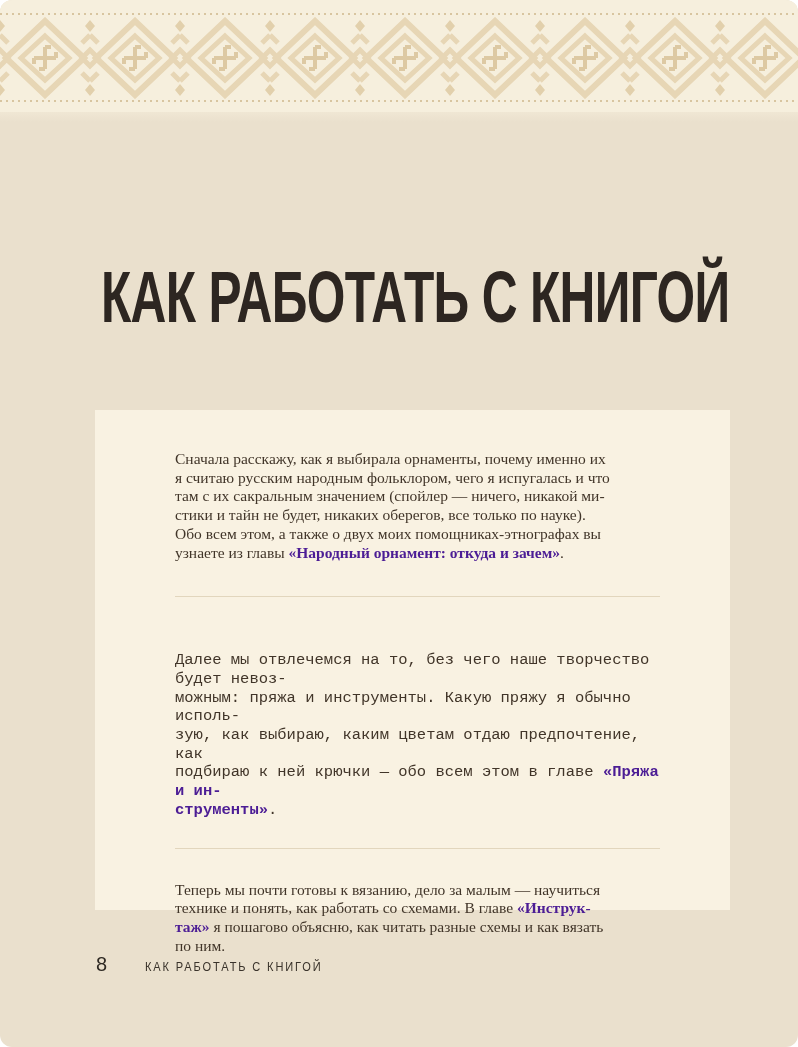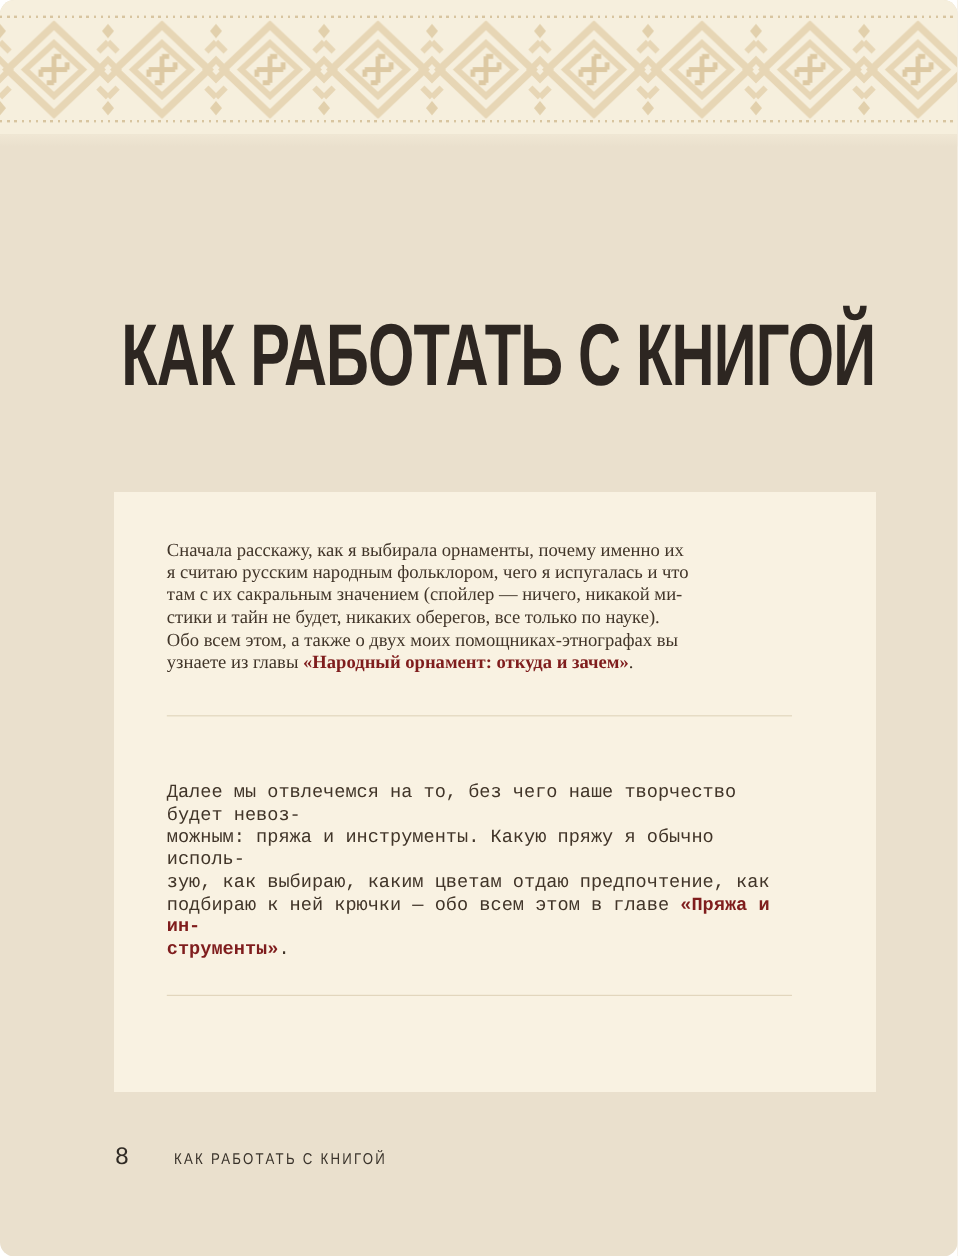--- a/index.html
+++ b/index.html
@@ -49,30 +49,30 @@
     font-size:17px;line-height:21.5px;
     color:#45382e;
     white-space:pre-line;
   }
 
   
   .content-box{
     position:absolute;left:95px;top:410px;
     width:635px;height:500px;
     box-sizing:border-box;
-    padding:40px 70px 0 44px;
+    padding:40px 70px 0 80px;
     background:#f9f2e2;
   }
   .content-box p{
     margin:0;
     font-size:15.5px;line-height:18.7px;
     color:#413529;
     white-space:pre-line;
   }
-  .content-box p b{font-weight:bold;color:#7f1d1d;}
+  .content-box p b{font-weight:bold;color:#4c1d95;}
   .content-box .para-1{margin-bottom:34px;}
   .divider{
     border:none;height:1px;margin:0;
     background:#e2d6bd;
   }
   .divider.d1{margin-bottom:54px;}
   .divider.d2{margin-top:28px;margin-bottom:32px;}
   .content-box .para-2{margin-bottom:0;font-family:Liberation Mono, monospace;}
 
   
@@ -144,20 +144,24 @@
 стики и тайн не будет, никаких оберегов, все только по науке).
 Обо всем этом, а также о двух моих помощниках-этнографах вы
 узнаете из главы </span><b>«Народный орнамент: откуда и зачем»</b><span>.</span></p>
     <hr class="divider d1">
     <p class="para-2"><span>Далее мы отвлечемся на то, без чего наше творчество будет невоз-
 можным: пряжа и инструменты. Какую пряжу я обычно исполь-
 зую, как выбираю, каким цветам отдаю предпочтение, как
 подбираю к ней крючки — обо всем этом в главе </span><b>«Пряжа и ин-
 струменты»</b><span>.</span></p>
     <hr class="divider d2">
+    <p class="para-3"><span>Теперь мы почти готовы к вязанию, дело за малым — научиться
+технике и понять, как работать со схемами. В главе </span><b>«Инструк-
+таж»</b><span> я пошагово объясню, как читать разные схемы и как вязать
+по ним.</span></p>
   </div>
 
   <div class="footer">
     <span class="page-number">8</span>
     <span class="running-title">КАК РАБОТАТЬ С КНИГОЙ</span>
   </div>
 
 </div>
 
 </body></html>

